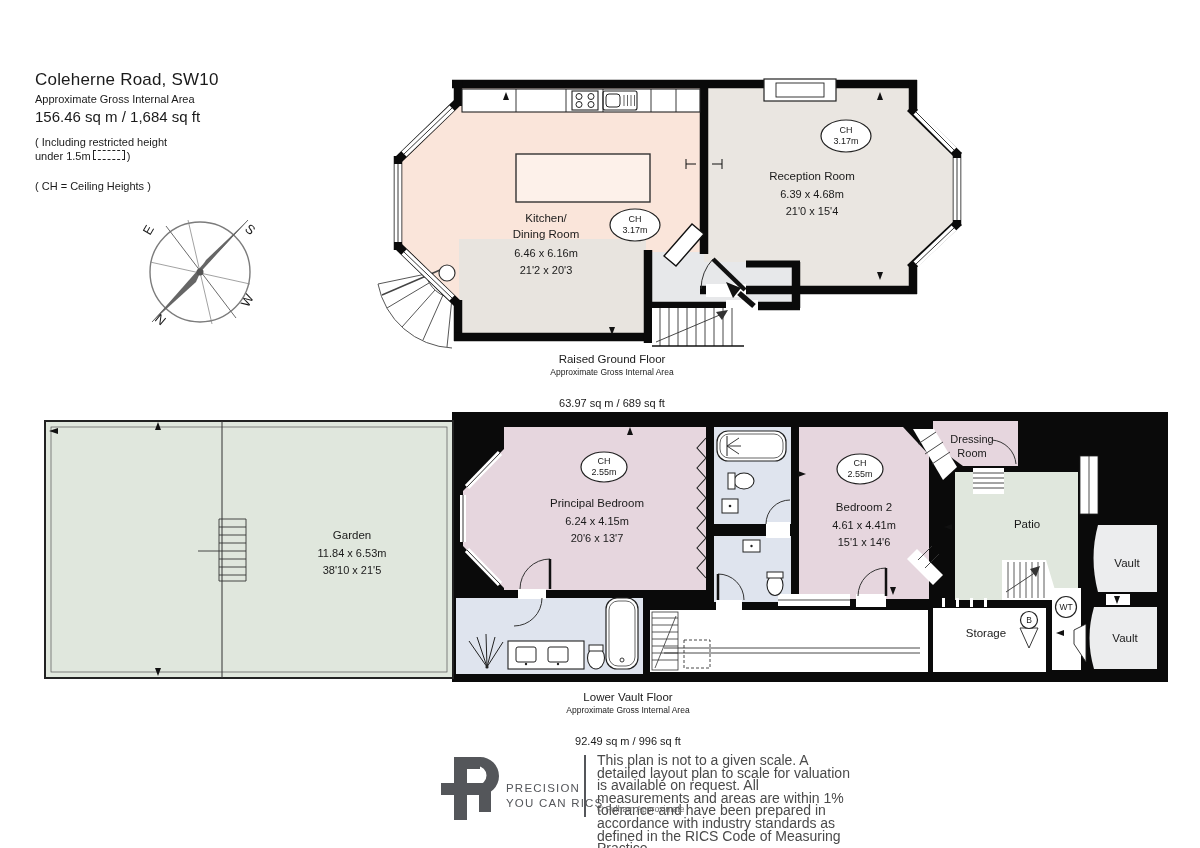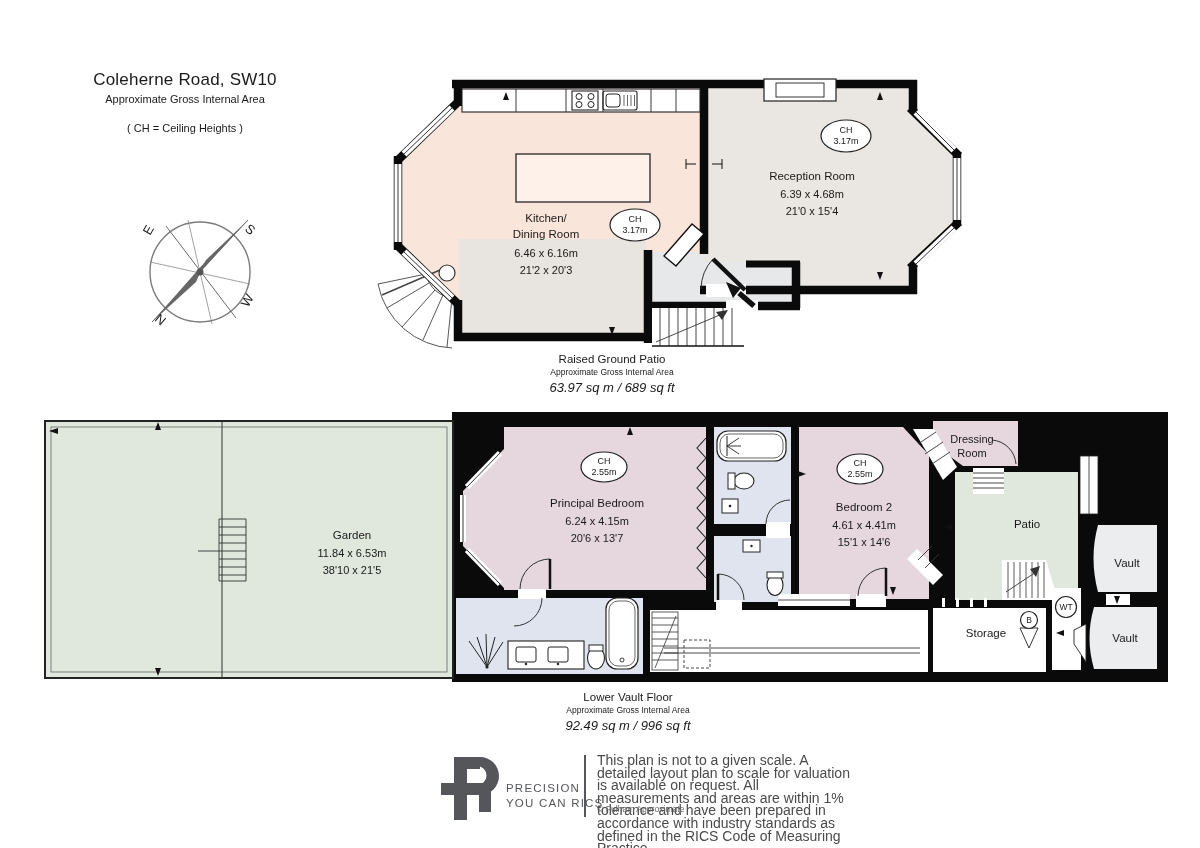--- a/index.html
+++ b/index.html
@@ -5,33 +5,33 @@
   html,body{margin:0;padding:0;background:#fff;}
   .page{position:relative;width:1200px;height:848px;background:#fff;overflow:hidden;
         font-family:"Liberation Sans",sans-serif;color:#1a1a1a;}
   .abs{position:absolute;}
   svg{position:absolute;left:0;top:0;}
   svg text{font-family:"Liberation Sans",sans-serif;fill:#1a1a1a;}
   text.rl{font-size:11.5px;}
   text.rs{font-size:11px;}
   text.ch{font-size:9px;}
   text.tiny{font-size:8.5px;}
-  .title-block{left:35px;top:70px;width:300px;text-align:center;}
+  .title-block{left:35px;top:70px;width:300px;text-align:left;}
   .tb-address{font-size:17px;letter-spacing:.2px;}
   .tb-gia{font-size:11px;margin-top:3px;}
   .tb-area{font-size:15px;margin-top:3px;}
   .tb-note{font-size:11px;margin-top:10px;line-height:14px;}
   .tb-ch{font-size:11px;margin-top:17px;}
   .dashbox{display:inline-block;width:30px;height:8px;vertical-align:baseline;
     border-left:1.5px solid #222;border-right:1.5px solid #222;
     border-top:1.5px dashed #222;border-bottom:1.5px dashed #222;margin:0 2px;}
   .caption{text-align:center;width:300px;}
   .cap-title{font-size:11.5px;}
   .cap-sub{font-size:8.5px;margin-top:2px;}
-  .cap-area{font-size:13px;margin-top:3px;font-style:italic;}
+  .cap-area{font-size:11px;margin-top:20px;}
   .cap-rgf{left:462px;top:353px;}
   .cap-lgf{left:478px;top:691px;}
   .brand{left:506px;top:781px;color:#54565a;font-size:11.5px;letter-spacing:1.2px;line-height:15px;}
   .divider{left:584px;top:755px;width:2px;height:62px;background:#54565a;}
   .disclaimer{left:597px;top:754px;width:256px;font-size:14px;line-height:12.6px;color:#4a4a4a;}
   .copyright{left:597px;top:804px;font-size:8.6px;color:#666;}
 </style>
 </head>
 <body>
 
@@ -466,25 +466,30 @@
     <rect x="454" y="757" width="13" height="63"></rect>
     <path d="M454,769 q0,-12 13,-12 h13 v12 z"></path>
     <path fill-rule="evenodd" d="M467,757 h13 a19,19 0 0 1 0,38 h-13 z M467,766 h10 a9.5,9.5 0 0 1 0,19 h-10 z"></path>
     <rect x="479" y="790" width="12" height="22"></rect>
   </g>
 </svg>
 
   <div class="abs title-block">
     <div class="tb-address">Coleherne Road, SW10</div>
     <div class="tb-gia">Approximate Gross Internal Area</div>
+    <div class="tb-area">156.46 sq m  /  1,684 sq ft</div>
+    <div class="tb-note">
+      <span>( Including restricted height</span><br>
+      <span>under 1.5m</span><span class="dashbox"></span><span>)</span>
+    </div>
     <div class="tb-ch">( CH = Ceiling Heights )</div>
   </div>
 
   <div class="abs caption cap-rgf">
-    <div class="cap-title">Raised Ground Patio</div>
+    <div class="cap-title">Raised Ground Floor</div>
     <div class="cap-sub">Approximate Gross Internal Area</div>
     <div class="cap-area">63.97 sq m  /  689 sq ft</div>
   </div>
 
   <div class="abs caption cap-lgf">
     <div class="cap-title">Lower Vault Floor</div>
     <div class="cap-sub">Approximate Gross Internal Area</div>
     <div class="cap-area">92.49 sq m  /  996 sq ft</div>
   </div>
 

